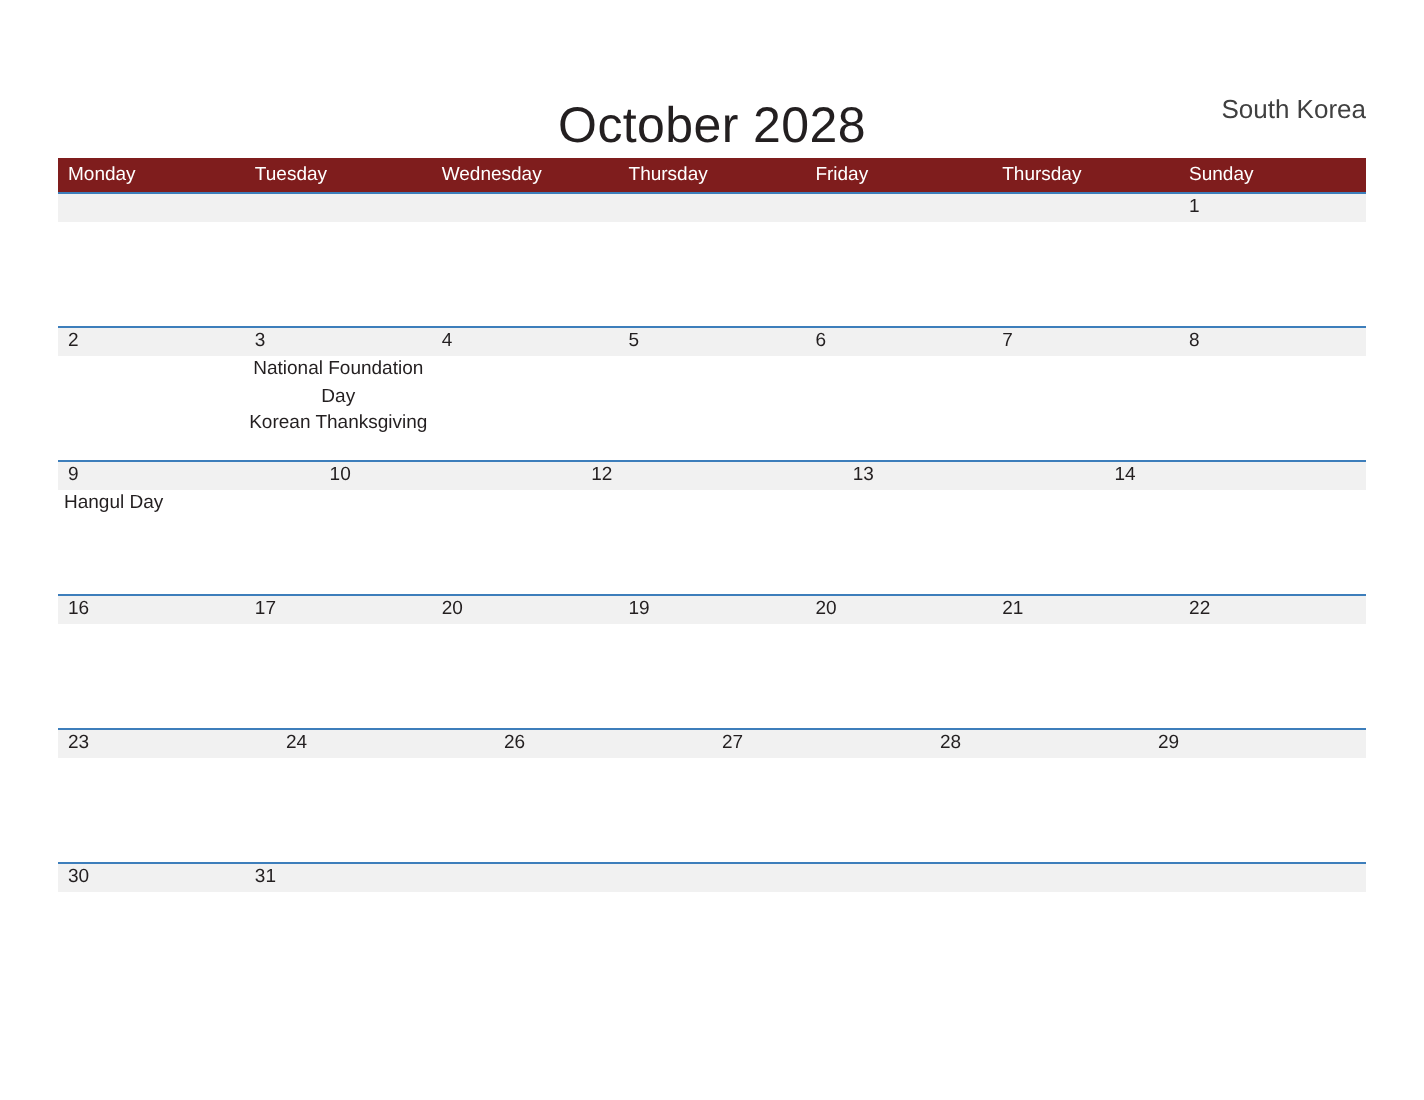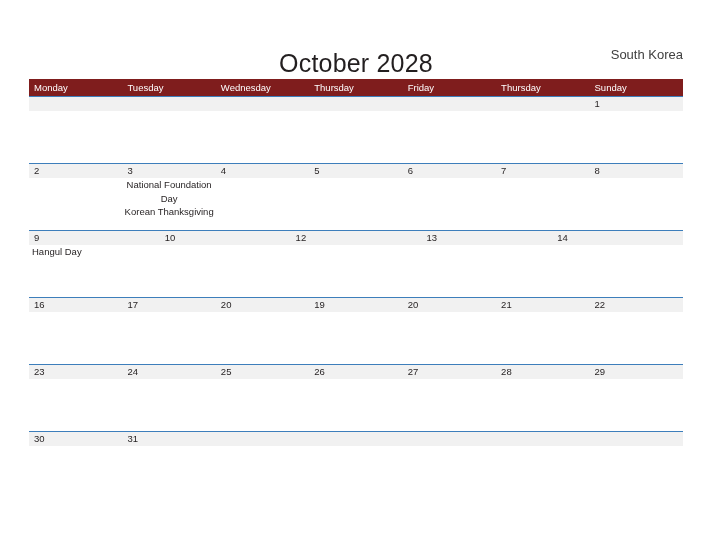--- a/index.html
+++ b/index.html
@@ -300,23 +300,20 @@
         <div class="week">
           <div class="week-band" style="width: 100%;"></div>
           <div class="week-cells">
             <div class="cell">
               <div class="cell-date">23</div>
             </div>
             <div class="cell">
               <div class="cell-date">24</div>
             </div>
             <div class="cell">
-              <div class="cell-date">25</div>
-            </div>
-            <div class="cell">
               <div class="cell-date">26</div>
             </div>
             <div class="cell">
               <div class="cell-date">27</div>
             </div>
             <div class="cell">
               <div class="cell-date">28</div>
             </div>
             <div class="cell">
               <div class="cell-date">29</div>

